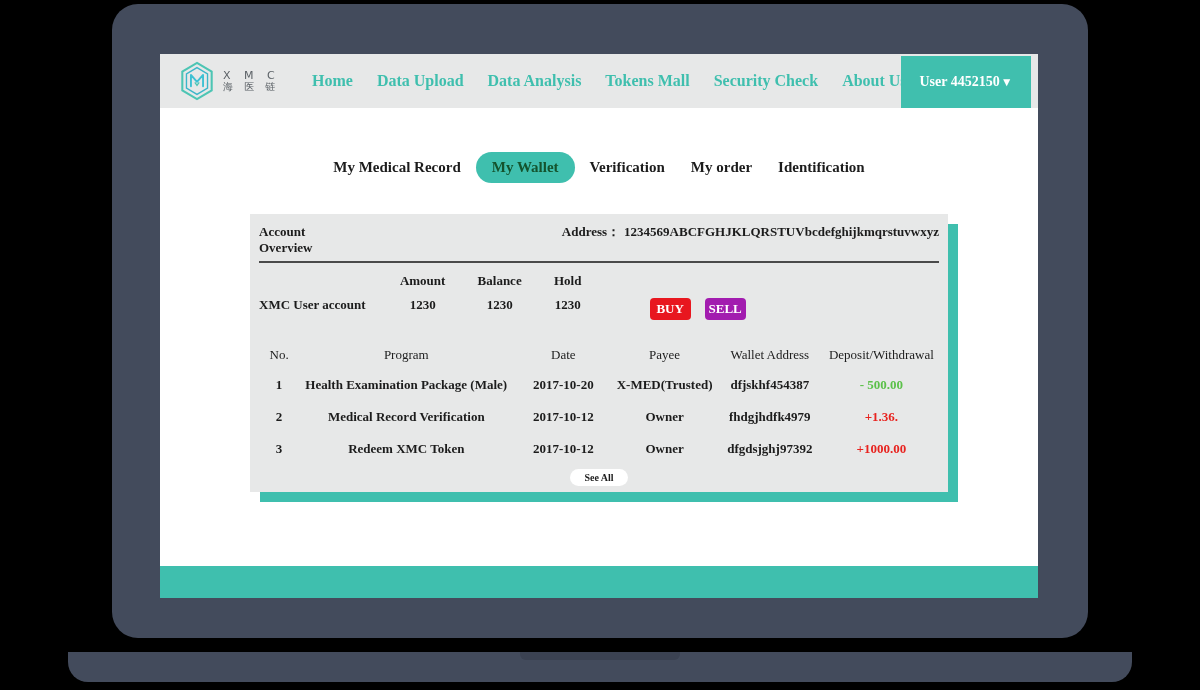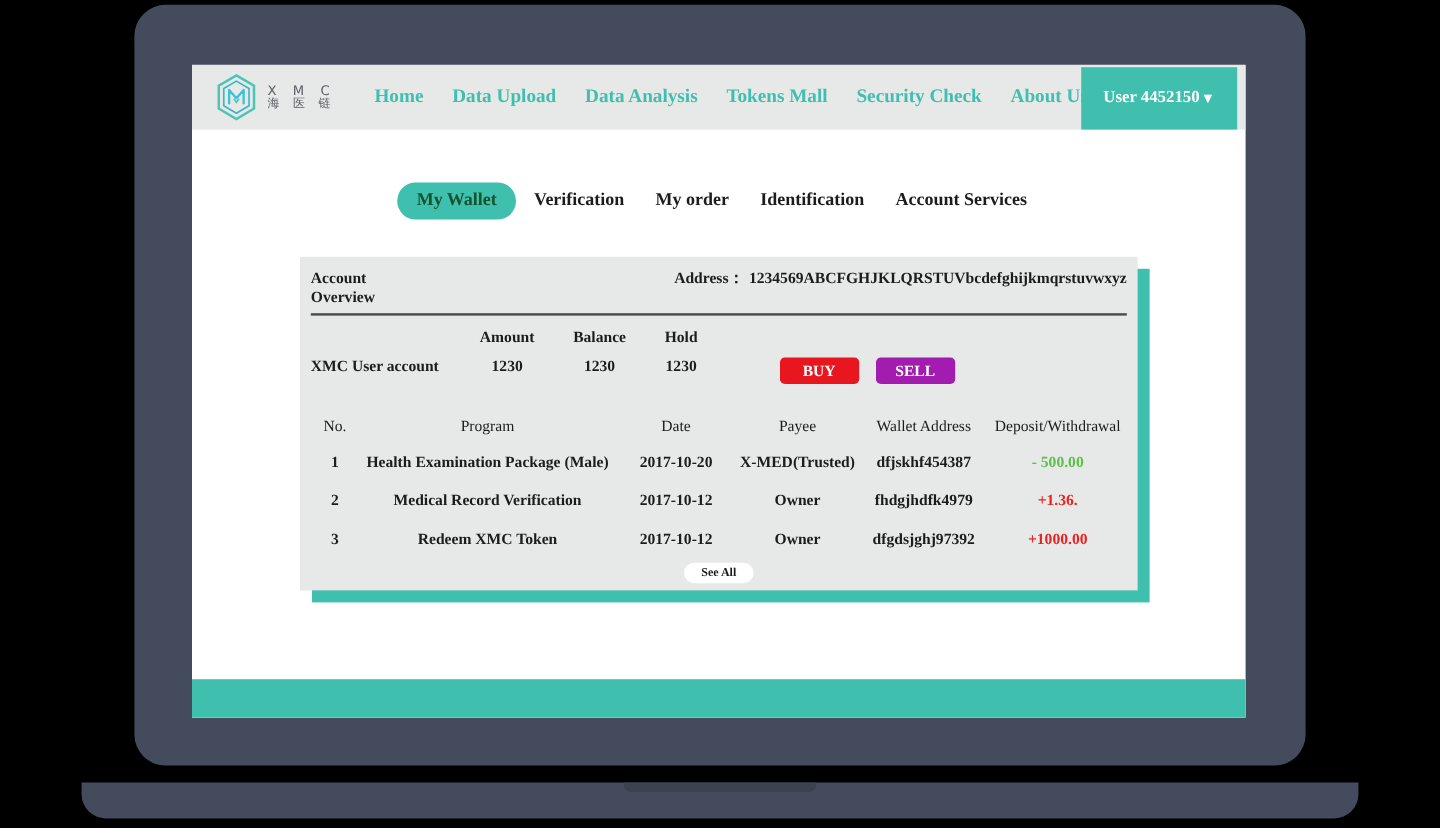--- a/index.html
+++ b/index.html
@@ -210,21 +210,21 @@
   #account-table .col-bal { width: 76px; }
   #account-table .col-hold { width: 60px; }
 
   #trade-buttons {
     display: flex;
     gap: 14px;
     margin-left: 52px;
     margin-top: 25px;
   }
   .trade-btn {
-    width: 66px;
+    width: 41px;
     height: 22px;
     border-radius: 4px;
     color: #ffffff;
     font-size: 13px;
     font-weight: bold;
     font-family: "Liberation Serif", serif;
     display: flex;
     align-items: center;
     justify-content: center;
     border: none;
@@ -321,25 +321,25 @@
       <a class="nav-link">About Us</a>
     </div>
 
     <div id="user-button">
       <span>User 4452150</span>
       <span id="user-caret">▼</span>
     </div>
   </div>
 
   <div id="sub-nav">
+    <div class="subnav-item">My Medical Record</div>
     <div class="subnav-item active">My Wallet</div>
     <div class="subnav-item">Verification</div>
     <div class="subnav-item">My order</div>
     <div class="subnav-item">Identification</div>
-    <div class="subnav-item">Account Services</div>
   </div>
 
   <div id="card-wrap">
     <div id="card-shadow"></div>
 
     <div id="wallet-card">
 
       <div class="section-head">
         <span>Account Overview</span>
         <span class="addr-label">Address：</span>

